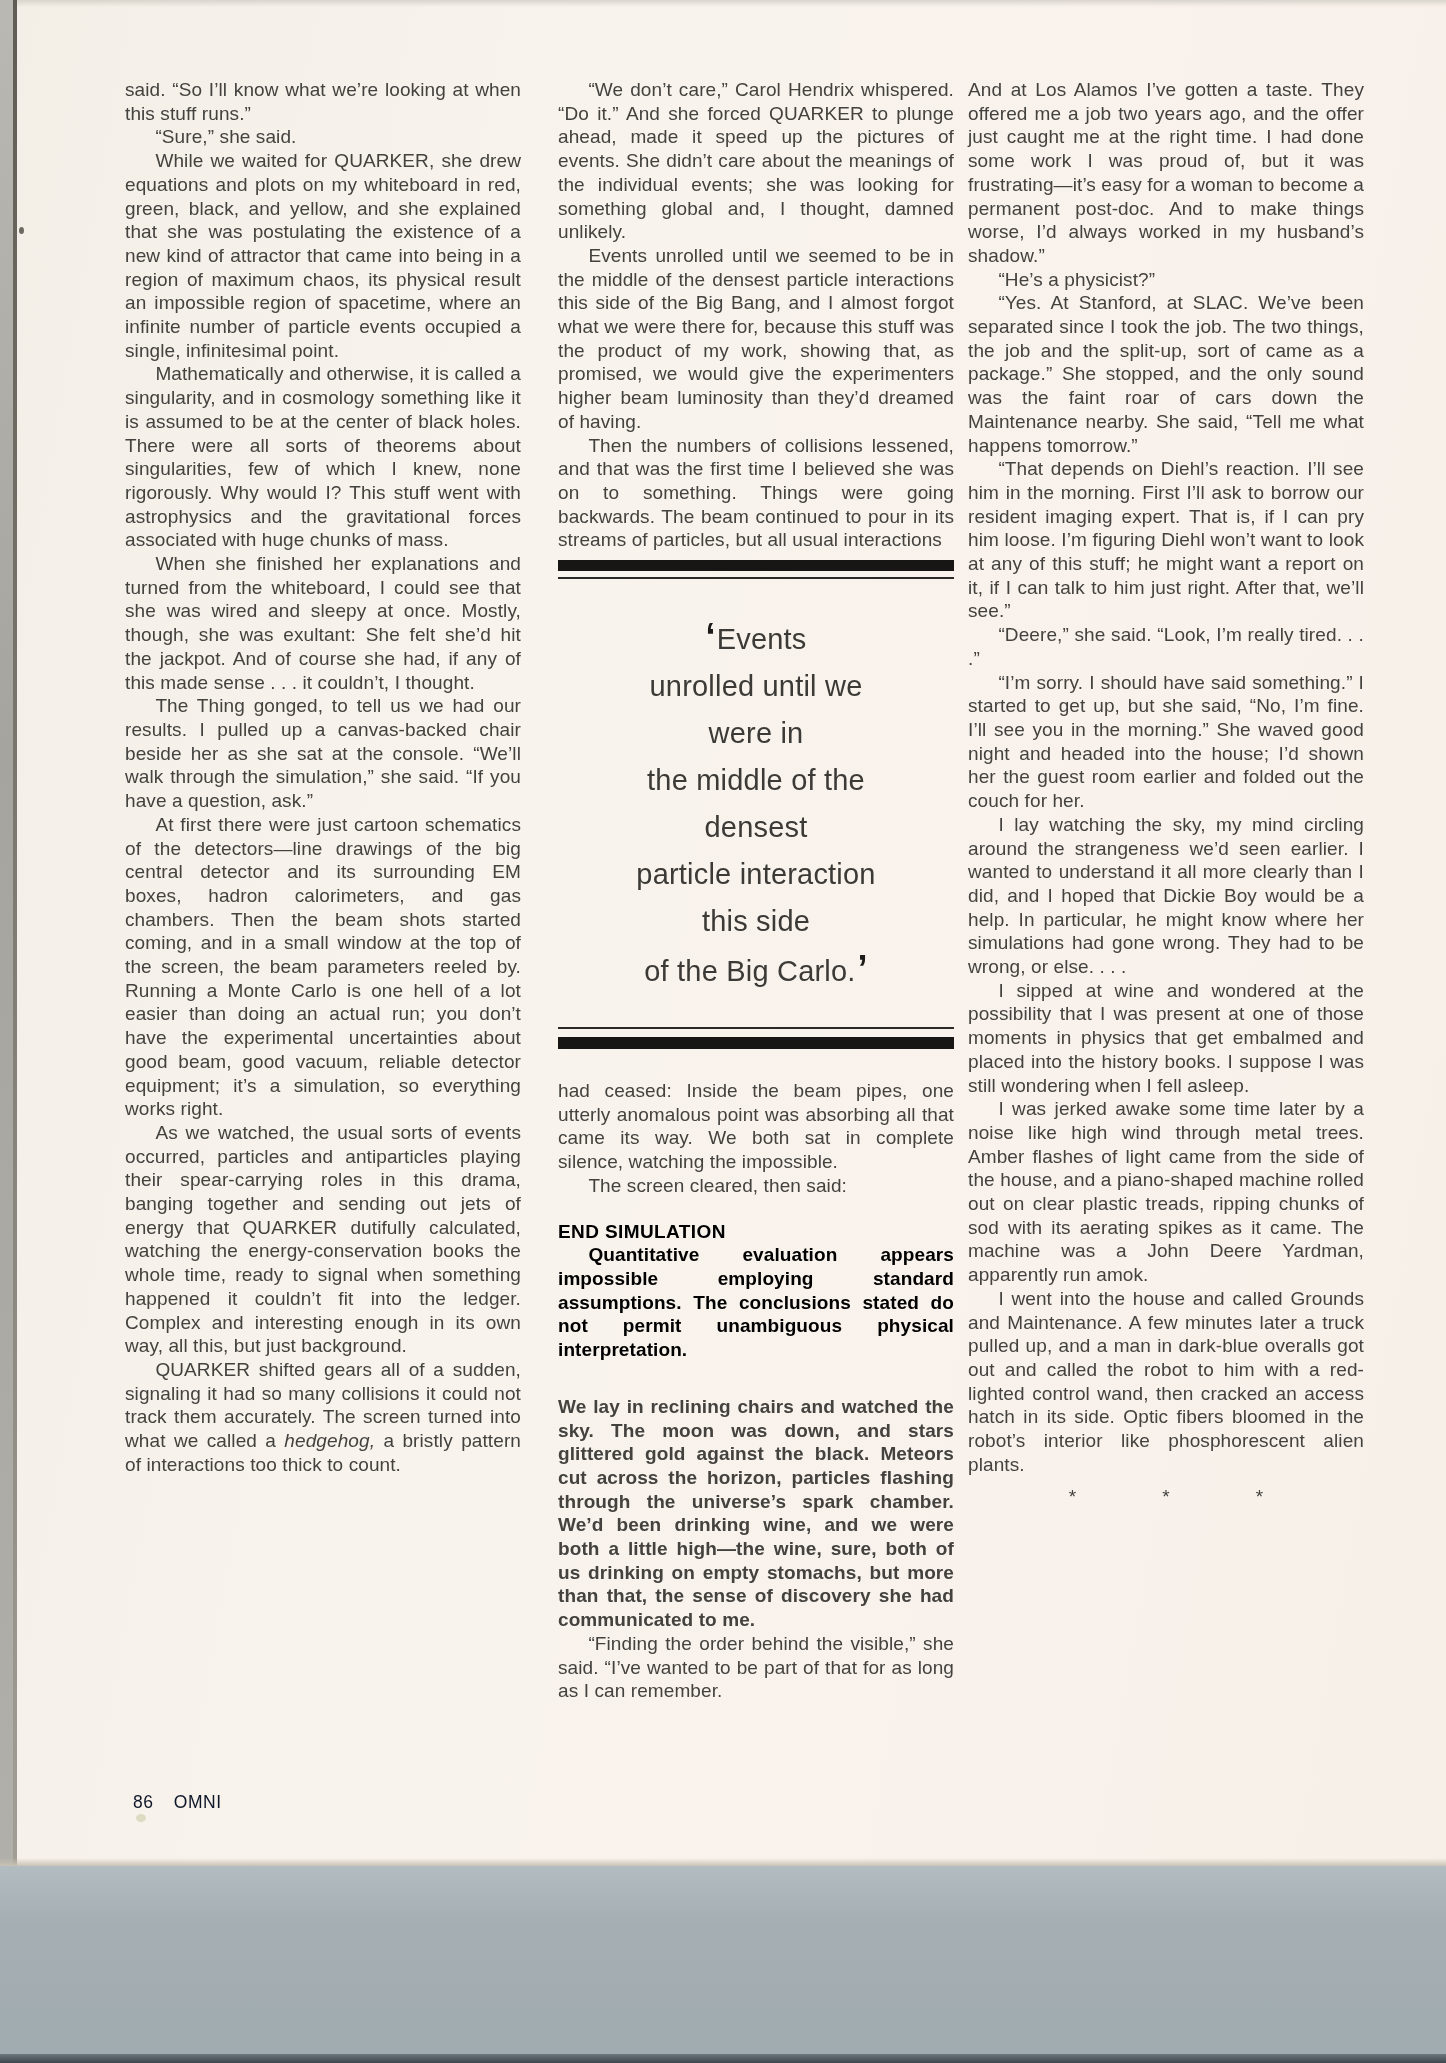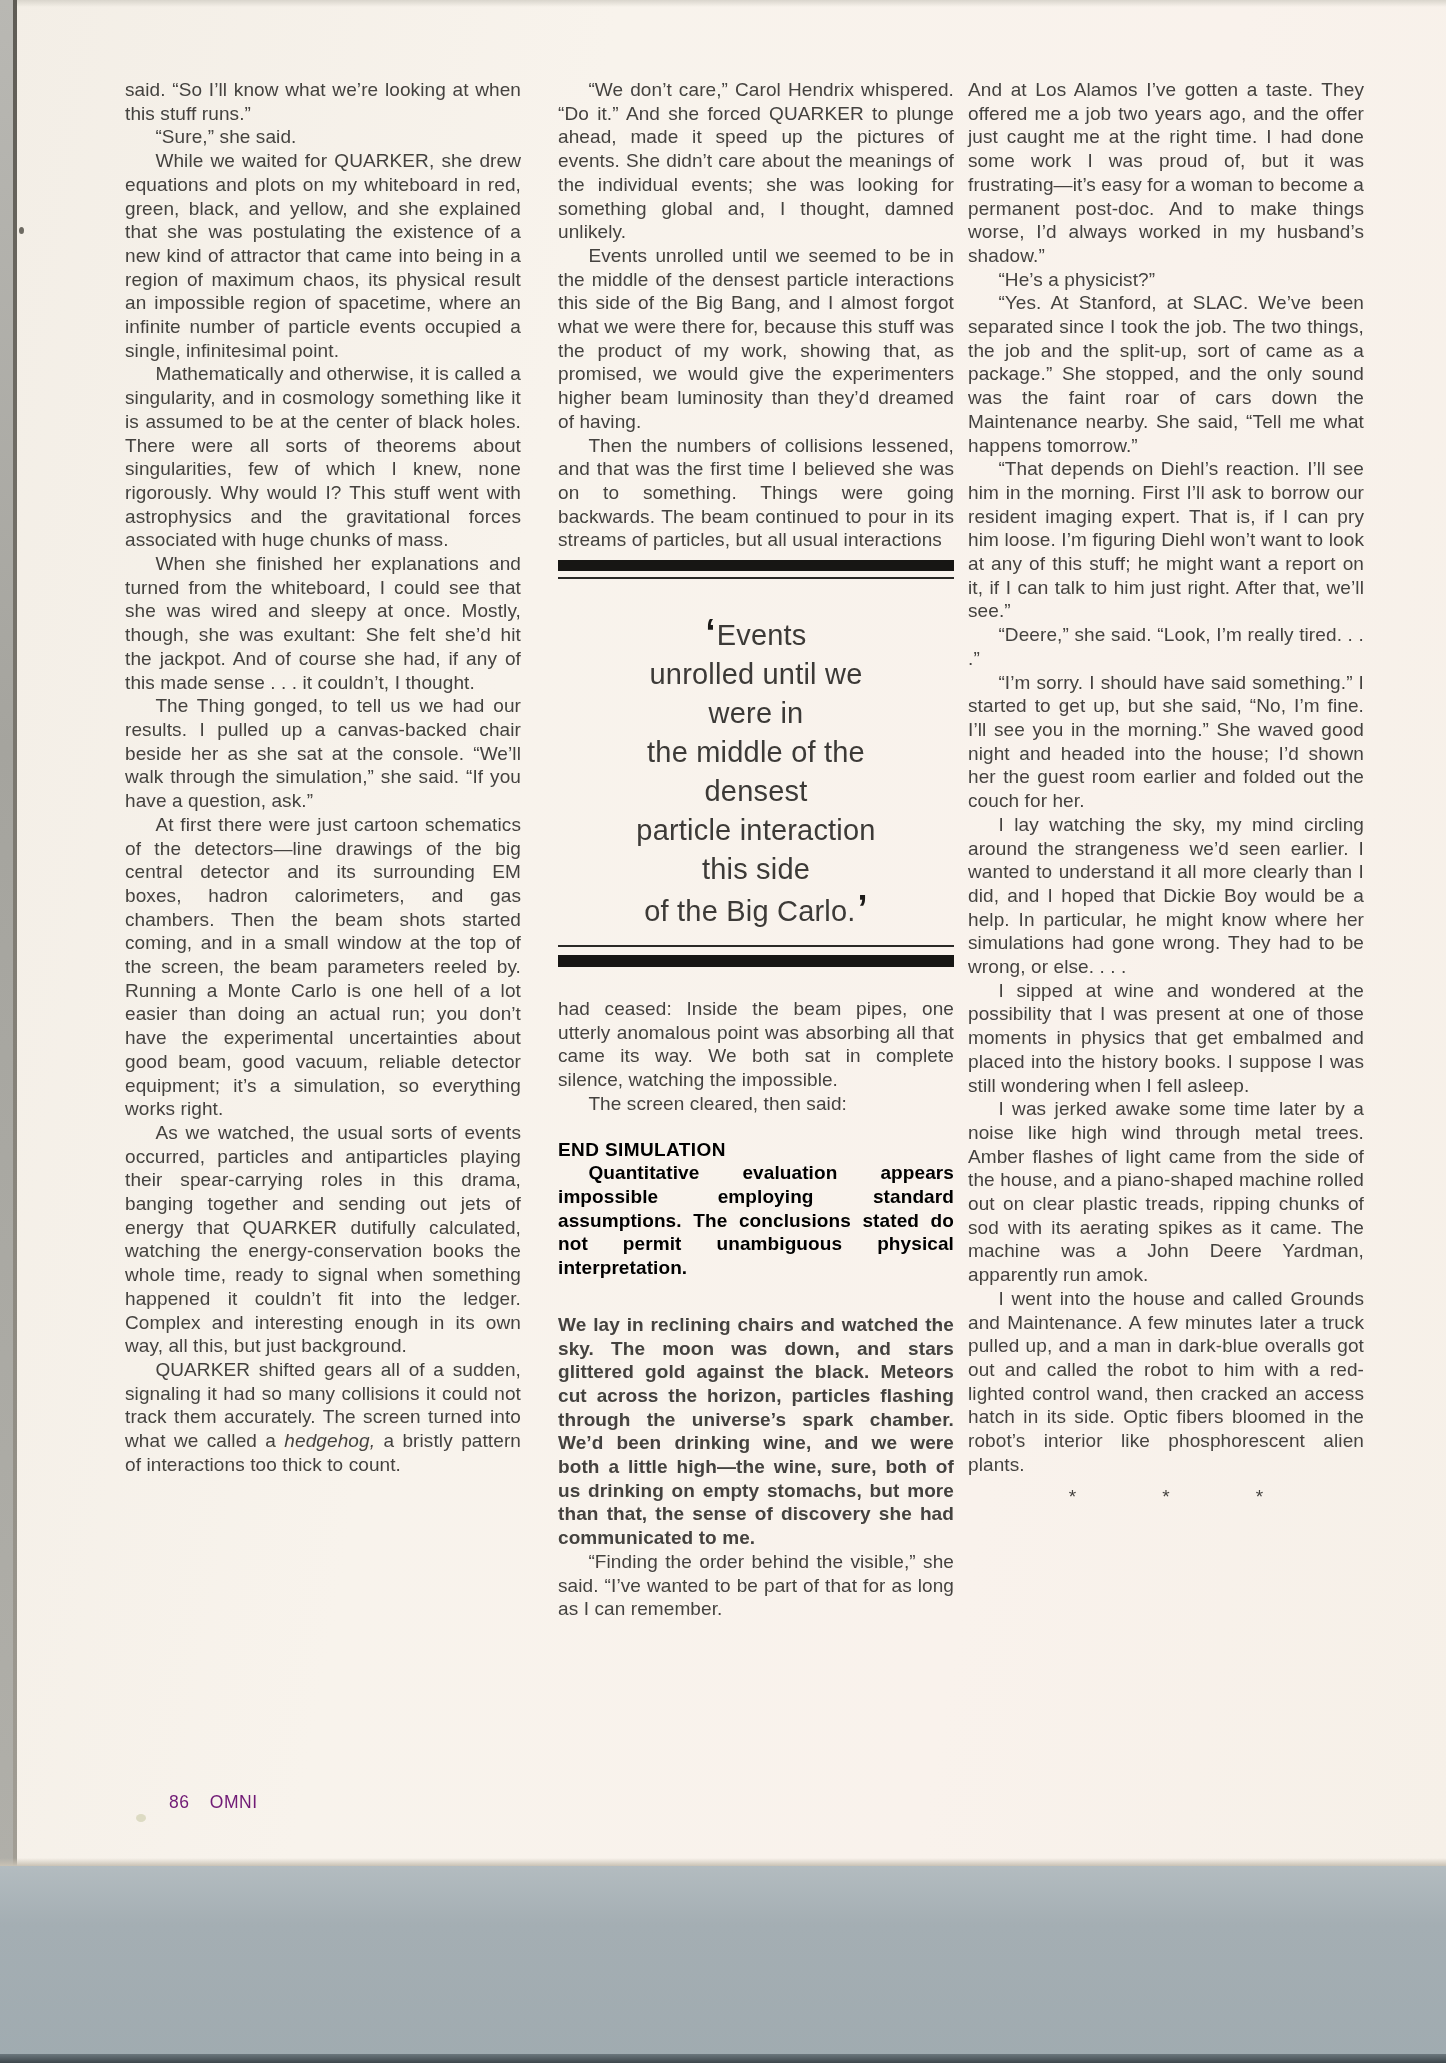--- a/index.html
+++ b/index.html
@@ -60,36 +60,36 @@
   .col p.gap-md{margin-top:33px;font-weight:bold;}
   .col i{font-style:italic;}
   
   .pullquote{margin:8px 0 30px;}
   .rule-thick{height:11px;background:#171614;}
   .rule-thin{height:2px;background:#2a2926;}
   .pq-top .rule-thick{margin-bottom:6px;}
   .pq-bottom .rule-thin{margin-bottom:8px;}
   .pq-bottom .rule-thick{height:12px;}
   .pq-text{
-    padding:34px 6px 14px;
+    padding:34px 6px 32px;
     text-align:center;text-indent:0;
-    font-size:29px;line-height:39px;letter-spacing:.2px;color:#3c3a37;
+    font-size:29px;line-height:47px;letter-spacing:.2px;color:#3c3a37;
   }
   .pq-line{white-space:nowrap;}
   .pq-mark{font-weight:700;font-size:36px;color:#1c1b19;}
   .pq-open{margin-right:1px;}
   .pq-close{margin-left:2px;}
   
   .stars{
     display:flex;justify-content:center;gap:86px;
     margin-top:9px;text-align:center;font-size:19px;color:#44423f;
   }
   .footer{
     position:absolute;left:133px;top:1792px;
-    font-size:17.5px;color:#701a75;display:flex;gap:20px;letter-spacing:.6px;margin-left:36px;
+    font-size:17.5px;color:#0f172a;display:flex;gap:20px;letter-spacing:.6px;
   }
 </style>
 </head>
 <body>
 
 <div class="paper"></div>
 <div class="top-edge"></div>
 <div class="scan-strip"></div>
 <div class="page-edge"></div>
 <div class="margin-dot"></div>

